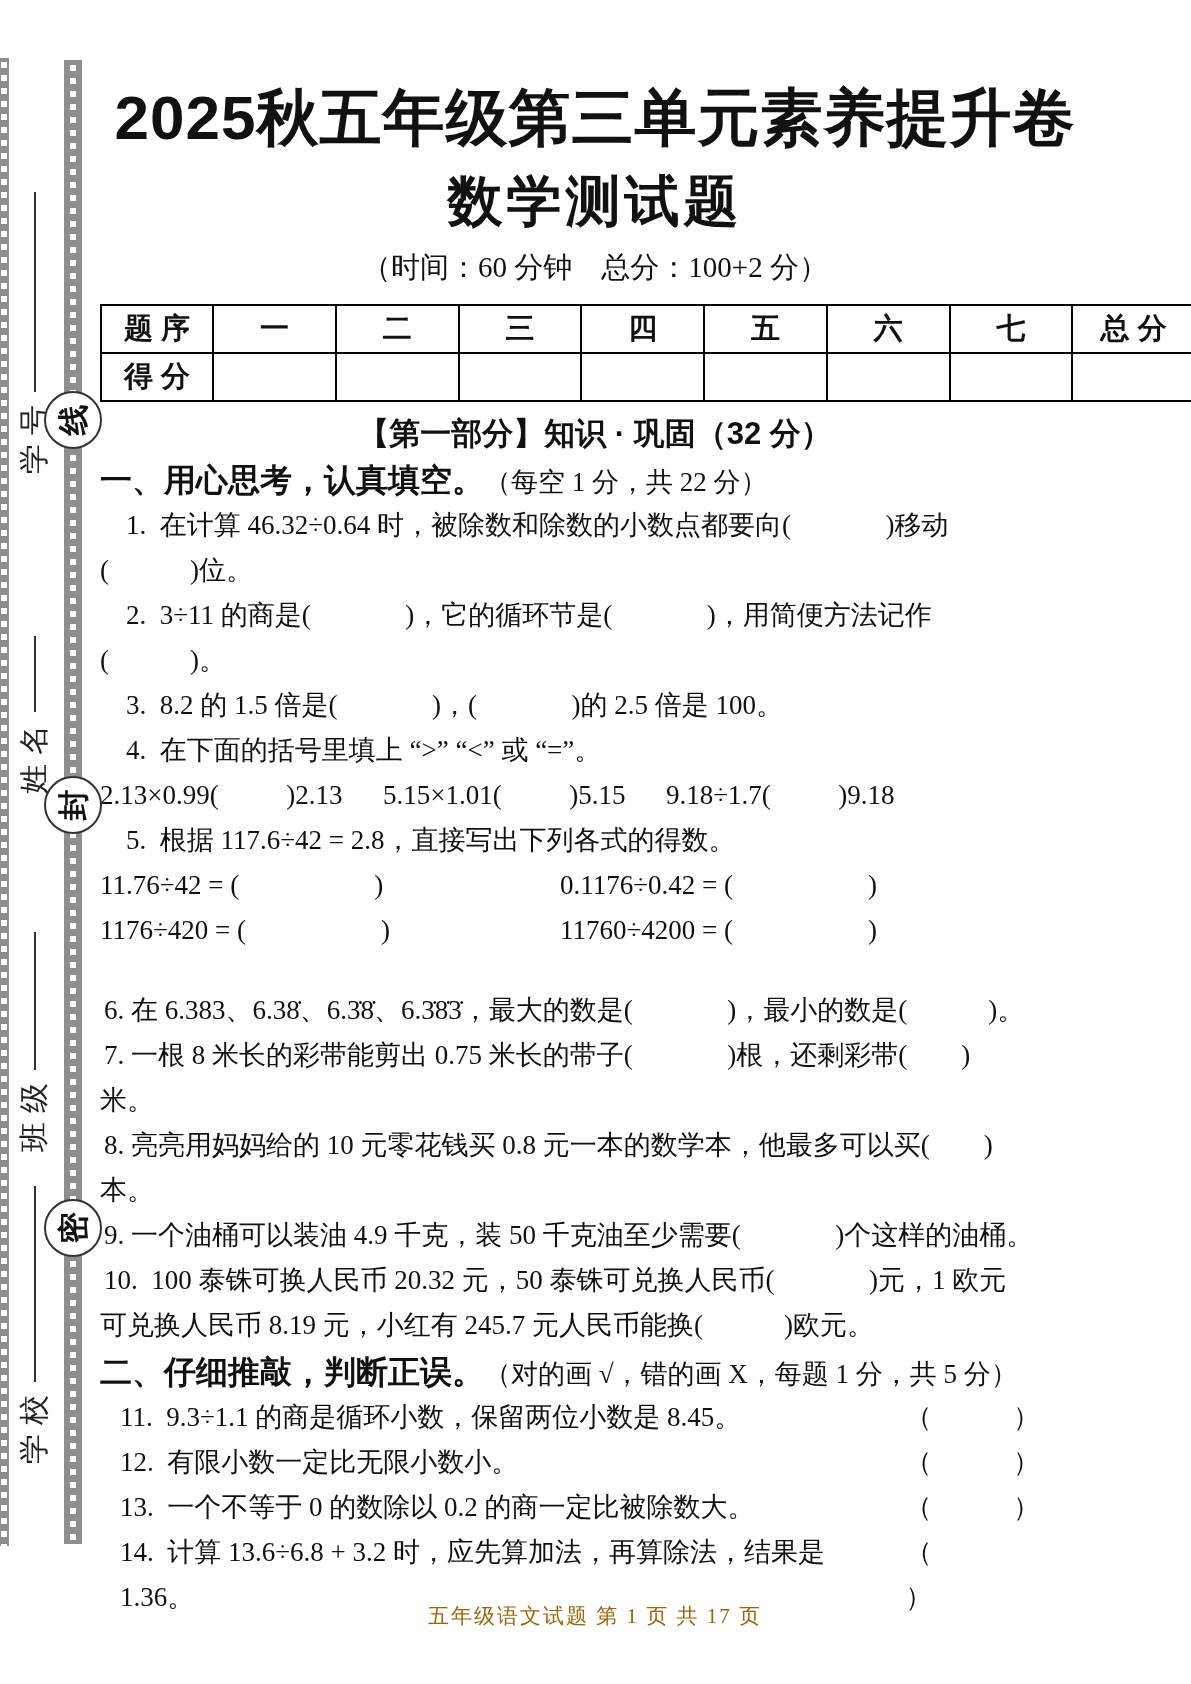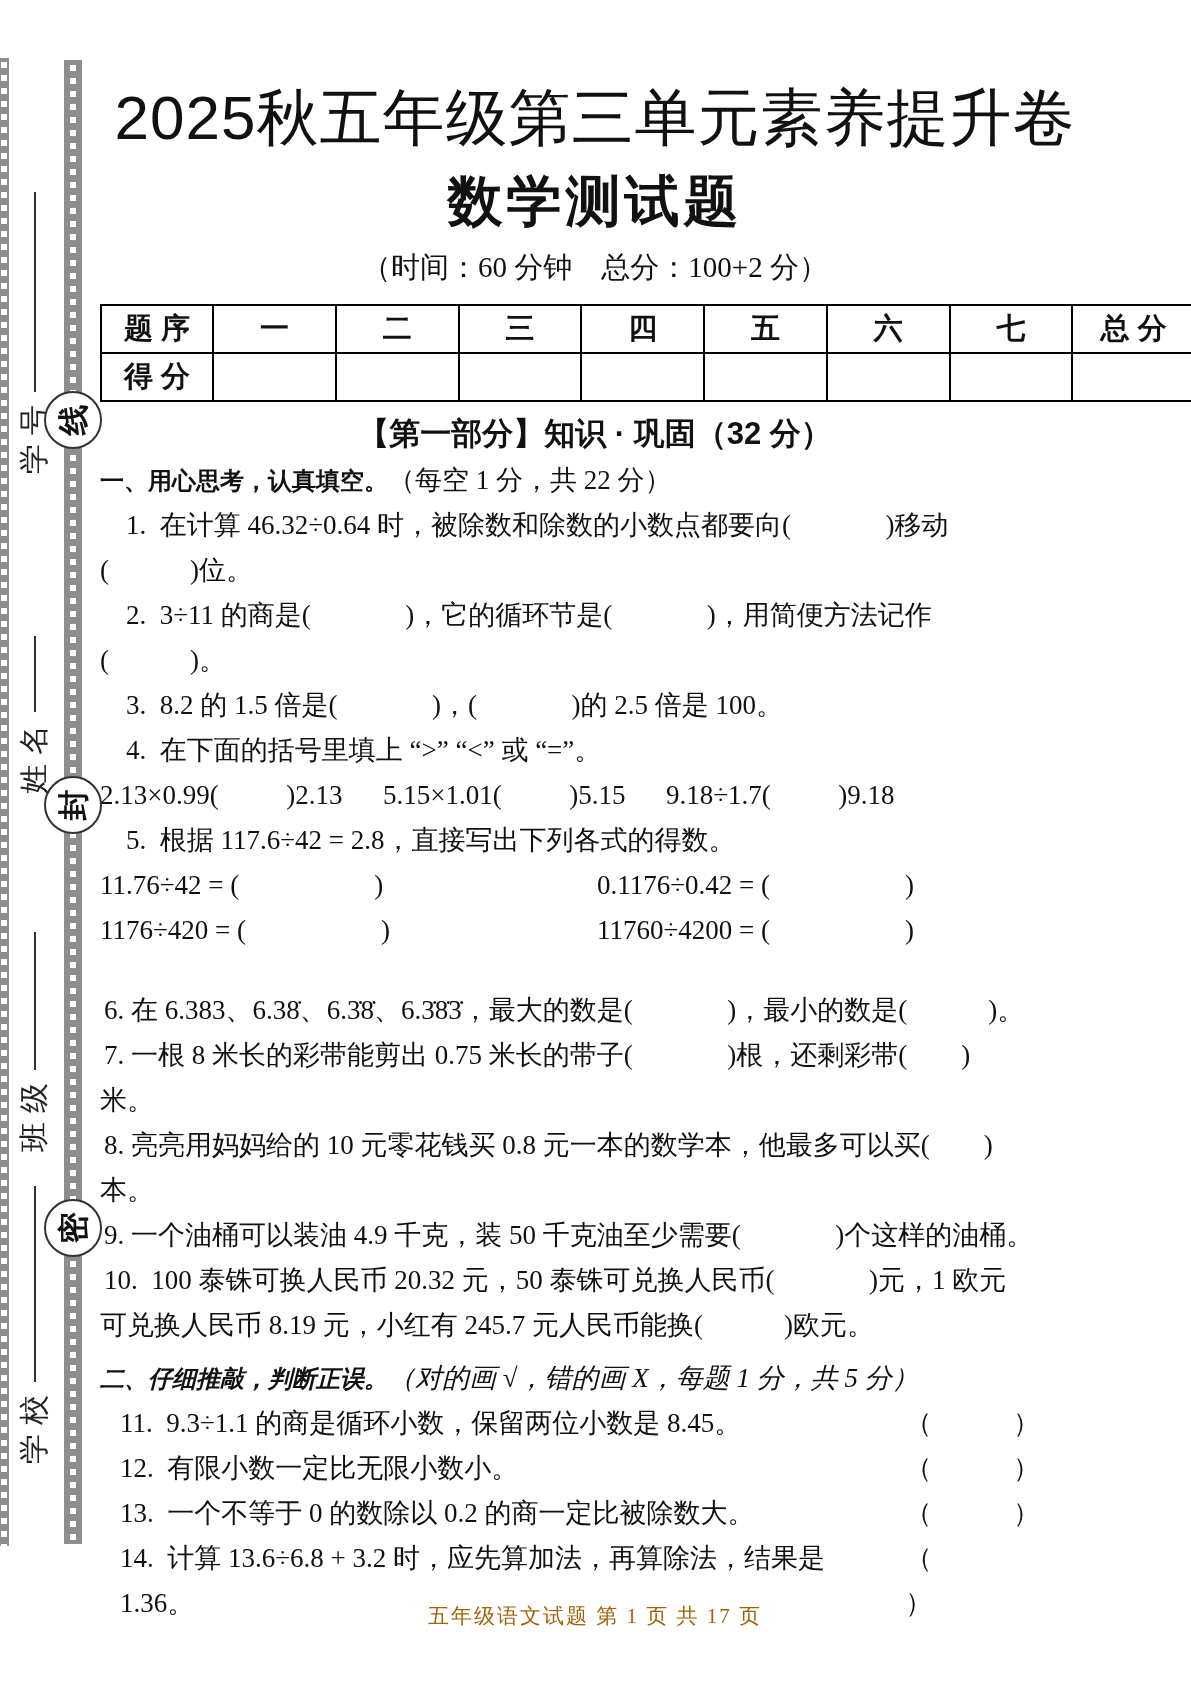--- a/index.html
+++ b/index.html
@@ -46,21 +46,21 @@
   }
   .sl1 { top:474px; } .sl1 .uline { width:200px; }
   .sl2 { top:794px; } .sl2 .uline { width:76px; }
   .sl3 { top:1152px; } .sl3 .uline { width:138px; }
   .sl4 { top:1464px; } .sl4 .uline { width:196px; }
   
   .main { position:absolute; left:100px; top:0; width:990px; height:1684px; }
   .title1 {
     position:absolute; top:76px; width:100%; text-align:center;
     font-family:"Liberation Sans","DejaVu Sans",sans-serif;
-    font-size:62px; font-weight:400; letter-spacing:1px; white-space:nowrap;
+    font-size:62px; font-weight:700; letter-spacing:1px; white-space:nowrap;
   }
   .title2 {
     position:absolute; top:165px; width:100%; text-align:center;
     font-family:Liberation Sans, sans-serif;
     font-size:55px; font-weight:900; letter-spacing:4px;
   }
   .subtitle {
     position:absolute; top:248px; width:100%; text-align:center;
     font-size:29px; white-space:pre-wrap;
   }
@@ -78,29 +78,29 @@
     font-family:"Liberation Sans","DejaVu Sans",sans-serif;
     font-size:31px; font-weight:700; white-space:pre-wrap;
   }
   .content { position:absolute; top:458px; left:0; width:990px; }
   .line {
     height:45px; line-height:45px; font-size:27px; white-space:pre-wrap;
     overflow:visible;
   }
   .hd {
     font-family:"Liberation Sans","DejaVu Sans",sans-serif;
-    font-weight:700; font-size:24px; white-space:pre-wrap;
+    font-weight:700; font-size:32px; white-space:pre-wrap;
   }
   .ind26 { padding-left:26px; }
   .ind22 { padding-left:20px; }
   .ind6  { padding-left:4px; }
   .gap-top { margin-top:35px; }
-  .gap-top-sm { margin-top:8px;font-style:italic; }
+  .gap-top-sm { margin-top:2px; }
   .judge { display:flex; justify-content:space-between; padding-right:50px; }
-  .cols  { display:flex;gap:37px; }
+  .cols  { display:flex; }
   .cols .col-l { display:inline-block; width:460px; white-space:pre-wrap; }
   .footer {
     position:absolute; top:1602px; width:100%; text-align:center;
     font-size:21px; color:#a16207; letter-spacing:2px;
   }
 </style>
 </head>
 <body>
 
 <div class="page">

